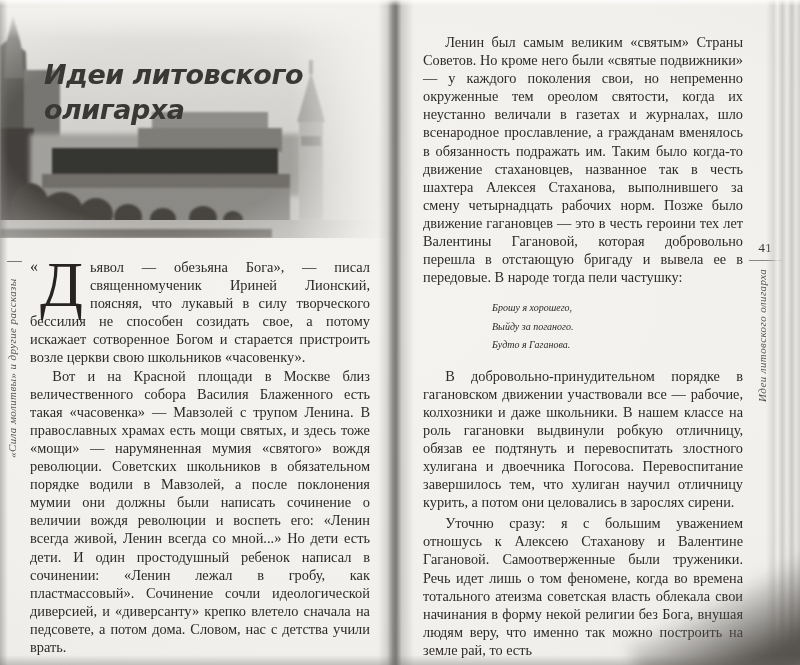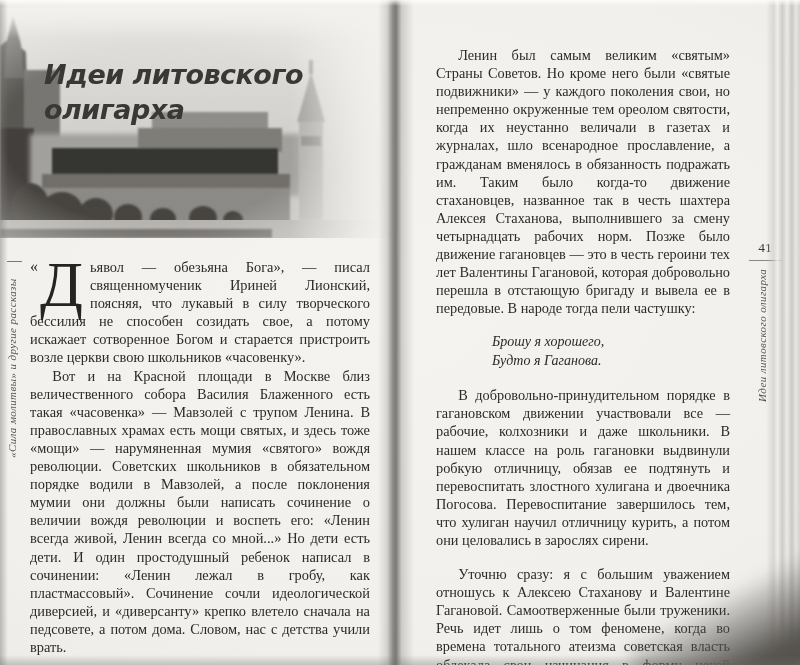--- a/index.html
+++ b/index.html
@@ -79,24 +79,24 @@
     position:absolute;white-space:nowrap;
     transform:rotate(-90deg);transform-origin:left top;
     font-style:italic;font-size:11px;letter-spacing:0.4px;color:#55524d;
   }
   .margin-text-left{left:6px;top:458px;}
   
   .right-body{
     position:absolute;left:420px;top:30px;width:326px;
     font-size:14.3px;line-height:18.1px;text-align:justify;
   }
-  .right-body p{margin:16px;}
+  .right-body p{margin:3px;}
   .verse{
     margin:13px 0 12px 72px;font-style:italic;
-    font-size:14px;line-height:18.4px;text-align:left;
+    font-size:10px;line-height:18.4px;text-align:left;
   }
   .page-number{
     position:absolute;left:749px;top:240px;width:32px;
     text-align:center;font-size:13.5px;color:#3e3b37;
     border-bottom:1px solid #8a8682;padding-bottom:4px;
     font-variant-numeric:oldstyle-nums;
   }
   .margin-text-right{left:756px;top:402px;}
 </style>
 </head>
@@ -202,20 +202,21 @@
 
     <div class="margin-rule-left"></div>
     <div class="margin-text margin-text-left">«Сила молитвы» и другие рассказы</div>
   </div>
 
   <div>
     <div class="right-body">
       <p class="para-indent">Ленин был самым великим «святым» Страны Советов. Но кроме него были «святые подвижники» — у каждого поколения свои, но непременно окруженные тем ореолом святости, когда их неустанно величали в газетах и журналах, шло всенародное прославление, а гражданам вменялось в обязанность подражать им. Таким было когда-то движение стахановцев, названное так в честь шахтера Алексея Стаханова, выполнившего за смену четырнадцать рабочих норм. Позже было движение гагановцев — это в честь героини тех лет Валентины Гагановой, которая добровольно перешла в отстающую бригаду и вывела ее в передовые. В народе тогда пели частушку:</p>
       <div class="verse">
         <div>Брошу я хорошего,</div>
+        <div>Выйду за поганого.</div>
         <div>Будто я Гаганова.</div>
       </div>
       <p class="para-indent">В добровольно-принудительном порядке в гагановском движении участвовали все — рабочие, колхозники и даже школьники. В нашем классе на роль гагановки выдвинули робкую отличницу, обязав ее подтянуть и перевоспитать злостного хулигана и двоечника Погосова. Перевоспитание завершилось тем, что хулиган научил отличницу курить, а потом они целовались в зарослях сирени.</p>
       <p class="para-indent">Уточню сразу: я с большим уважением отношусь к Алексею Стаханову и Валентине Гагановой. Самоотверженные были труженики. Речь идет лишь о том феномене, когда во времена тотального атеизма советская власть облекала свои начинания в форму некой религии без Бога, внушая людям веру, что именно так можно построить на земле рай, то есть</p>
     </div>
 
     <div class="page-number">41</div>
     <div class="margin-text margin-text-right">Идеи литовского олигарха</div>
   </div>
 

